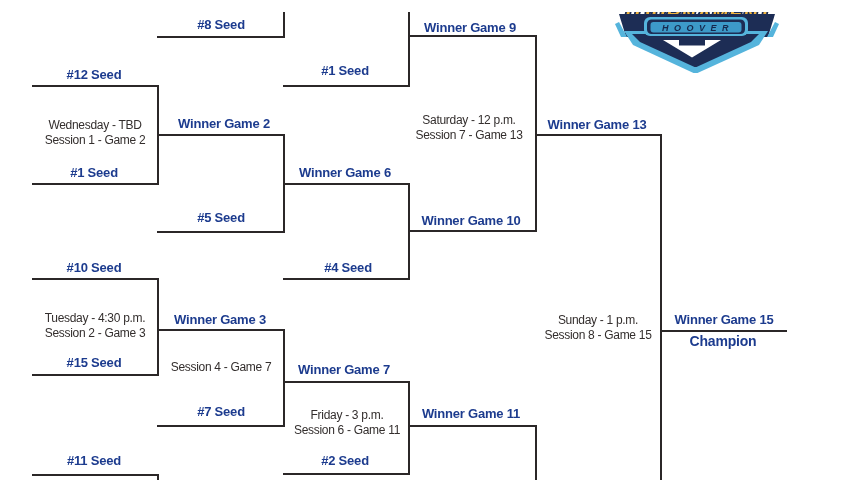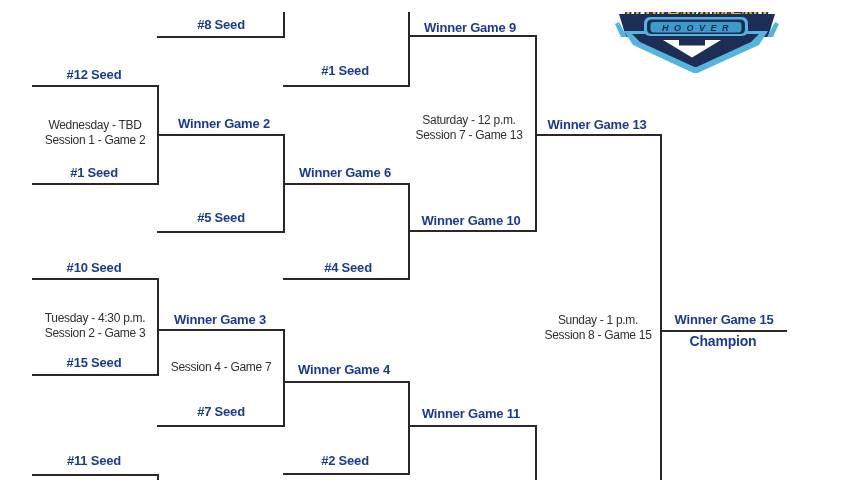--- a/index.html
+++ b/index.html
@@ -70,21 +70,21 @@
   <div class="seed" style="left:348px;top:248px">#4 Seed</div>
   <div class="seed" style="left:94px;top:248px">#10 Seed</div>
   <div class="seed" style="left:94px;top:343px">#15 Seed</div>
   <div class="seed" style="left:221px;top:392px">#7 Seed</div>
   <div class="seed" style="left:345px;top:441px">#2 Seed</div>
   <div class="seed" style="left:94px;top:441px">#11 Seed</div>
 
   <div class="winner" style="left:224px;top:104px">Winner Game 2</div>
   <div class="winner" style="left:220px;top:300px">Winner Game 3</div>
   <div class="winner" style="left:345px;top:153px">Winner Game 6</div>
-  <div class="winner" style="left:344px;top:350px">Winner Game 4</div>
+  <div class="winner" style="left:344px;top:350px">Winner Game 7</div>
   <div class="winner" style="left:470px;top:8px">Winner Game 9</div>
   <div class="winner" style="left:471px;top:201px">Winner Game 10</div>
   <div class="winner" style="left:471px;top:394px">Winner Game 11</div>
   <div class="winner" style="left:597px;top:105px">Winner Game 13</div>
   <div class="winner" style="left:724px;top:300px">Winner Game 15</div>
   <div class="winner champ" style="left:723px;top:321px">Champion</div>
 
   <div class="sched" style="left:95px;top:106px">
     <div>Wednesday - TBD</div>
     <div>Session 1 - Game 2</div>
@@ -97,20 +97,24 @@
     <div>Tuesday - 4:30 p.m.</div>
     <div>Session 2 - Game 3</div>
   </div>
   <div class="sched" style="left:598px;top:301px">
     <div>Sunday - 1 p.m.</div>
     <div>Session 8 - Game 15</div>
   </div>
   <div class="sched" style="left:221px;top:348px">
     <div>Session 4 - Game 7</div>
   </div>
+  <div class="sched" style="left:347px;top:396px">
+    <div>Friday - 3 p.m.</div>
+    <div>Session 6 - Game 11</div>
+  </div>
 
   <svg class="logo" width="198" height="64" viewBox="0 0 198 64" font-family="Liberation Sans, sans-serif">
 
     <text x="99" y="7.5" text-anchor="middle" font-size="19" font-weight="bold" font-style="italic" letter-spacing="1.5" fill="#f0b541" stroke="#1d2d55" stroke-width="3.6" paint-order="stroke">TOURNAMENT</text>
 
     <polygon points="21,2 177,2 170,25 28,25" fill="#1d2d55"></polygon>
     <polygon points="21,10 29,25 23,25 17,12" fill="#55b4dc"></polygon>
     <polygon points="177,10 169,25 175,25 181,12" fill="#55b4dc"></polygon>
 
     <polygon points="26,19 170,19 161,33 99.5,61 95.5,61 35,33" fill="#55b4dc"></polygon>

